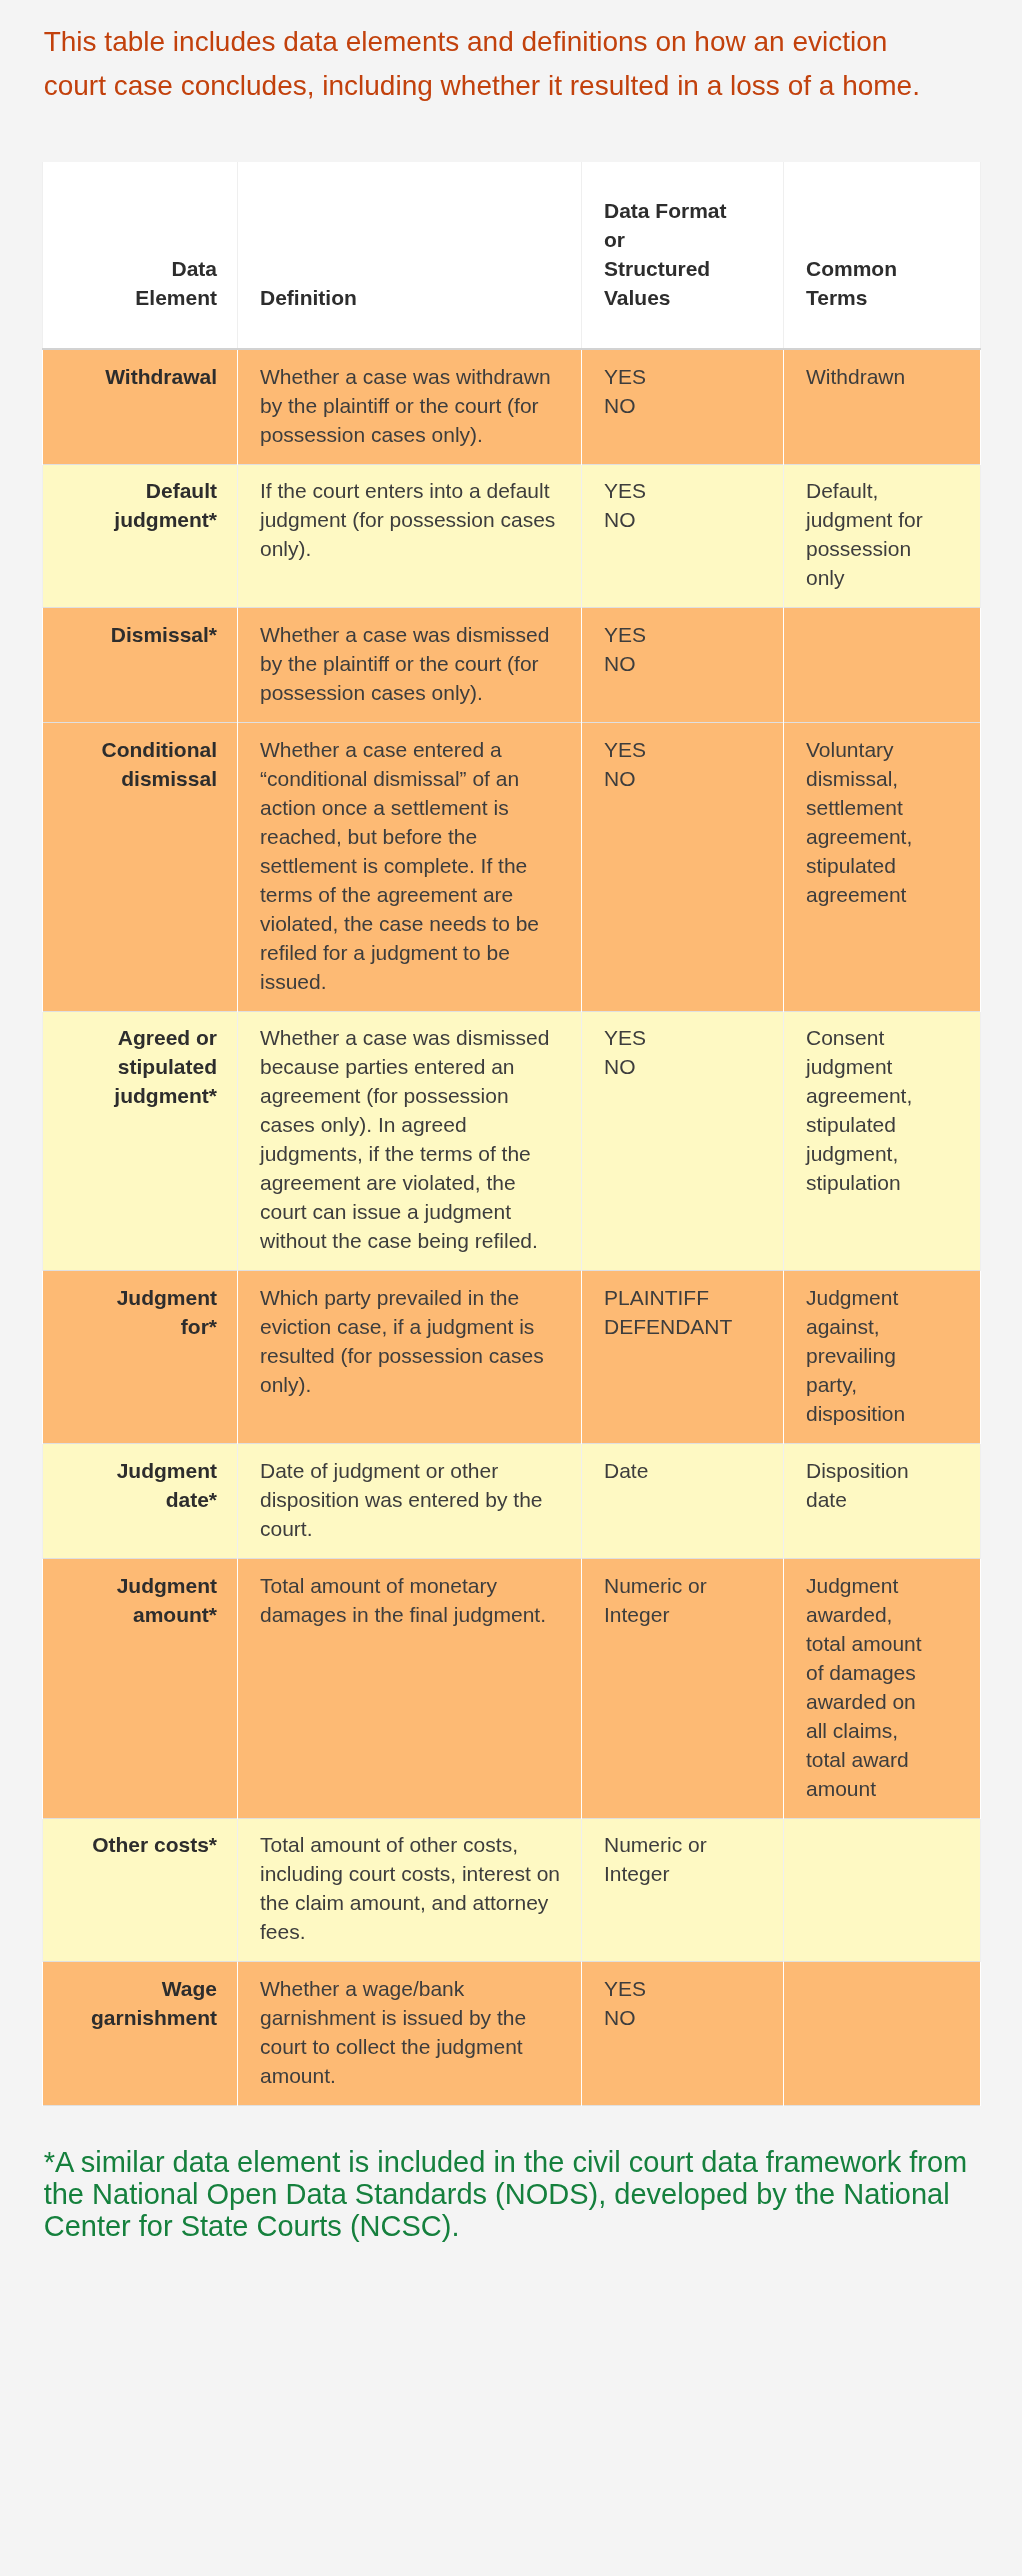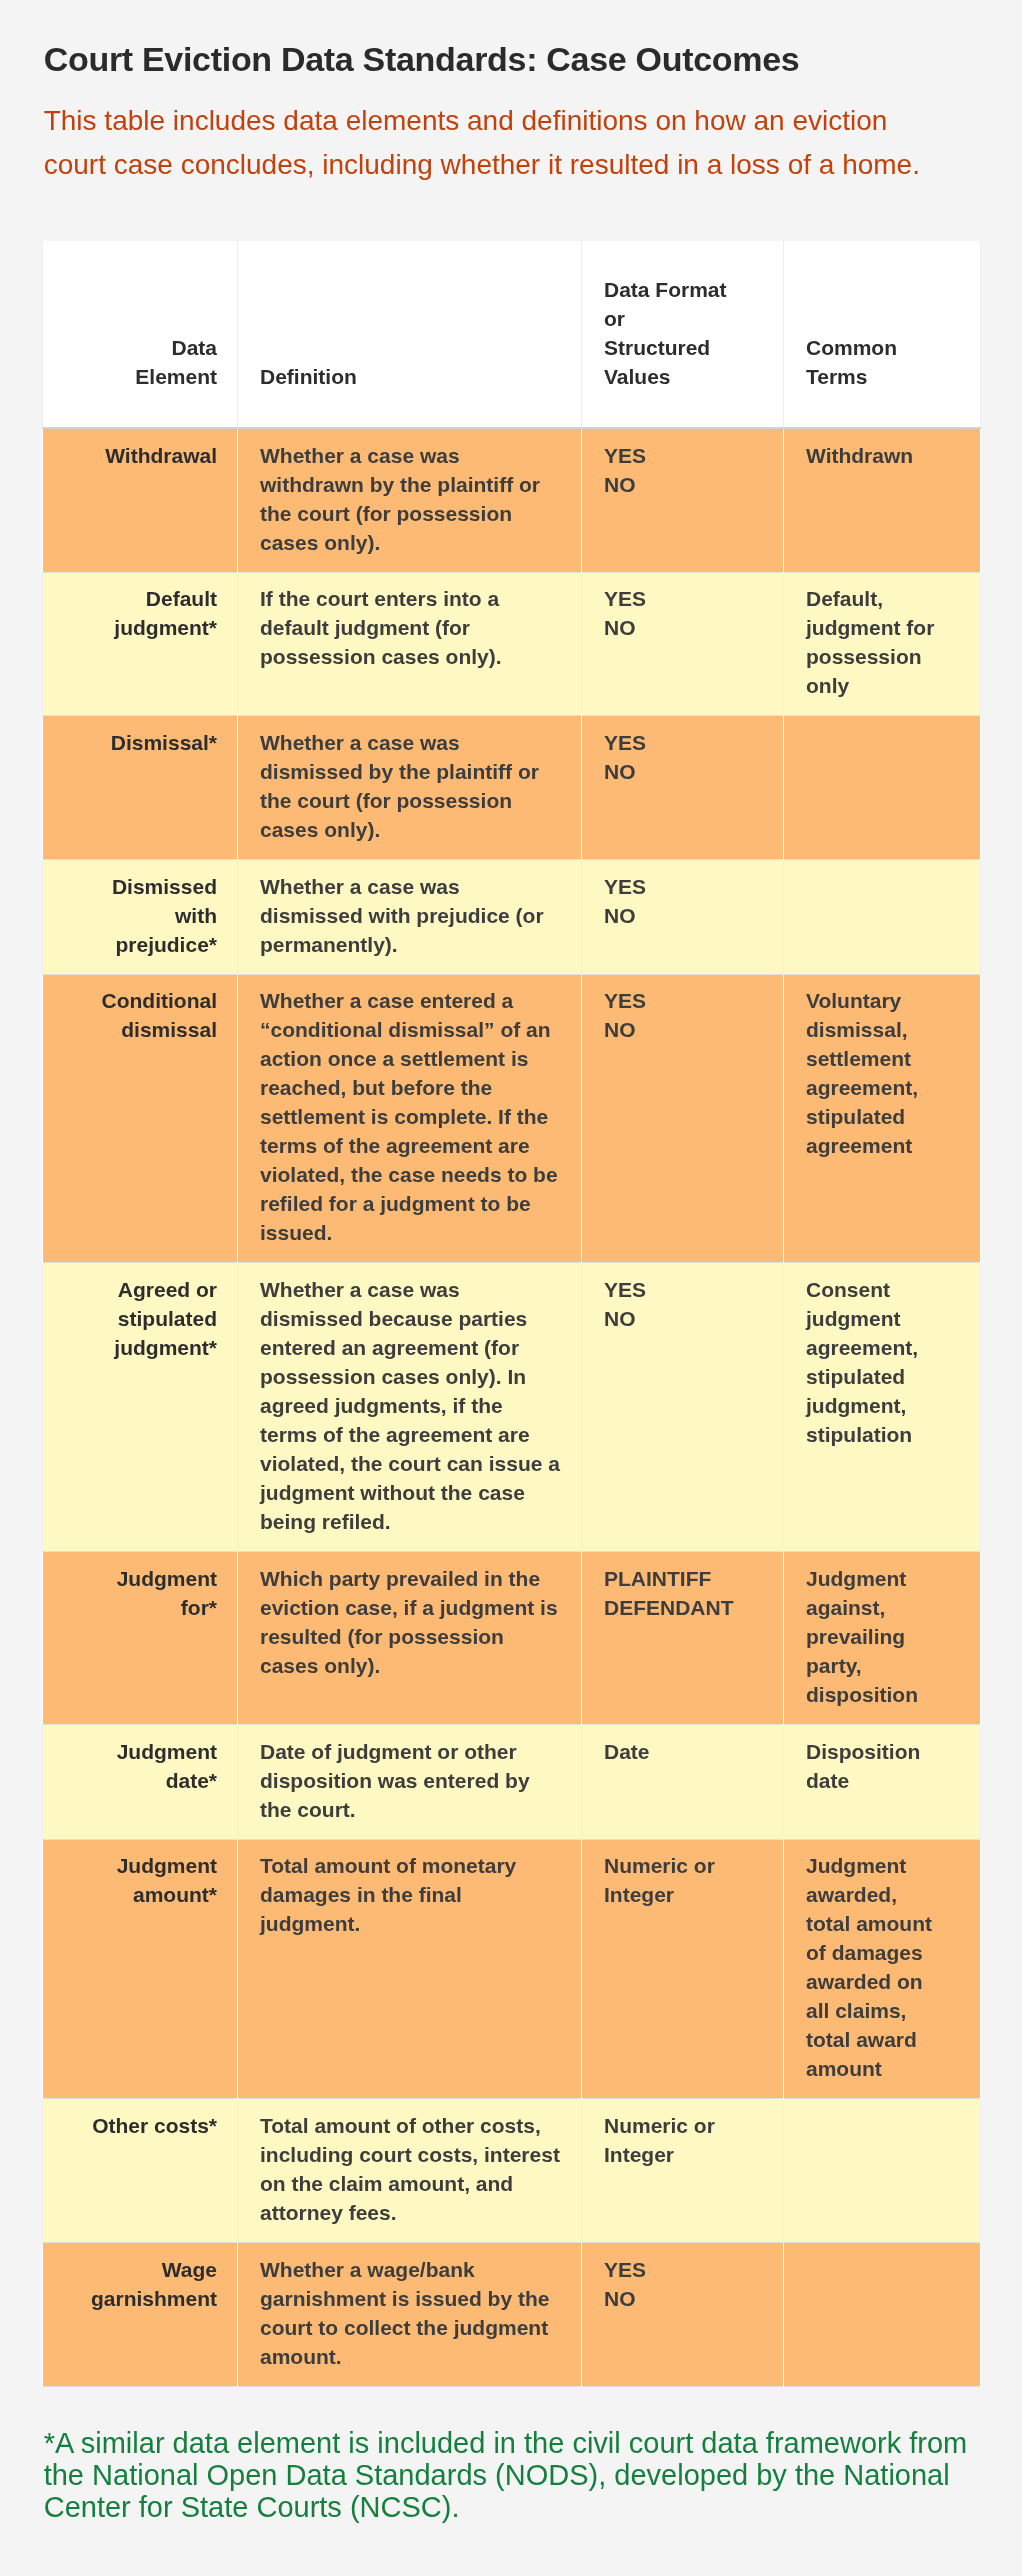--- a/index.html
+++ b/index.html
@@ -39,21 +39,21 @@
     width: 938px;
     table-layout: fixed;
     background: #ffffff;
   }
   .data-table th, .data-table td {
     font-size: 21px;
     line-height: 29px;
     text-align: left;
     padding: 11.7px 20px 15px 22px;
     box-sizing: border-box;
-    font-weight: bold;
+    font-weight: normal;
   }
   .data-table th {
     vertical-align: bottom;
     font-weight: bold;
     color: #2d2d2d;
     background: #ffffff;
     padding-bottom: 36px;
     padding-top: 34px;
     white-space: pre-line;
   }
@@ -85,21 +85,20 @@
     font-size: 29px;
     line-height: 32px;
     color: #15803d;
     max-width: 938px;
   }
 </style>
 </head>
 <body>
 
 <div class="content">
-  <h1 class="page-title">Court Eviction Data Standards: Case Outcomes</h1>
   <p class="page-subtitle">This table includes data elements and definitions on how an eviction court case concludes, including whether it resulted in a loss of a home.</p>
 
   <table class="data-table">
     <colgroup>
       <col style="width:195px">
       <col style="width:344px">
       <col style="width:202px">
       <col style="width:197px">
     </colgroup>
     <thead>
@@ -134,29 +133,20 @@
 possession
 only</td>
         </tr>
         <tr class="row-gray">
           <td class="col-element">Dismissal*</td>
           <td class="col-definition">Whether a case was dismissed by the plaintiff or the court (for possession cases only).</td>
           <td class="col-values">YES
 NO</td>
           <td class="col-terms"></td>
         </tr>
-        <tr class="row-white">
-          <td class="col-element">Dismissed
-with
-prejudice*</td>
-          <td class="col-definition">Whether a case was dismissed with prejudice (or permanently).</td>
-          <td class="col-values">YES
-NO</td>
-          <td class="col-terms"></td>
-        </tr>
         <tr class="row-gray">
           <td class="col-element">Conditional
 dismissal</td>
           <td class="col-definition">Whether a case entered a “conditional dismissal” of an action once a settlement is reached, but before the settlement is complete. If the terms of the agreement are violated, the case needs to be refiled for a judgment to be issued.</td>
           <td class="col-values">YES
 NO</td>
           <td class="col-terms">Voluntary
 dismissal,
 settlement
 agreement,

